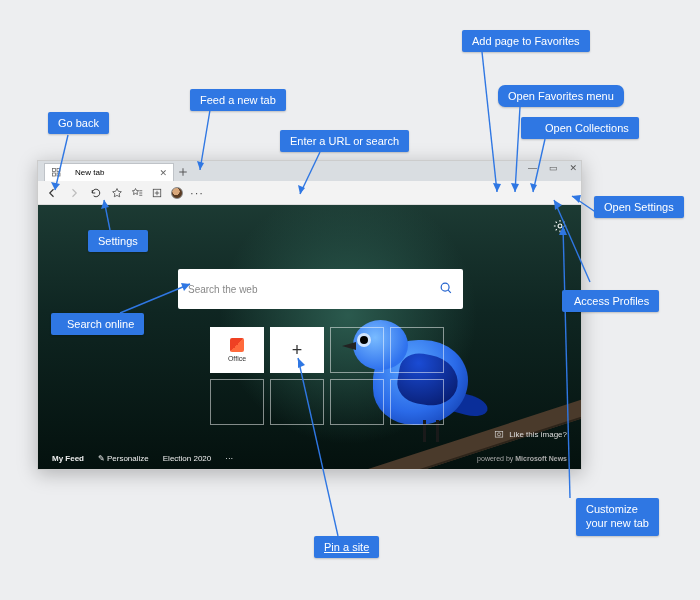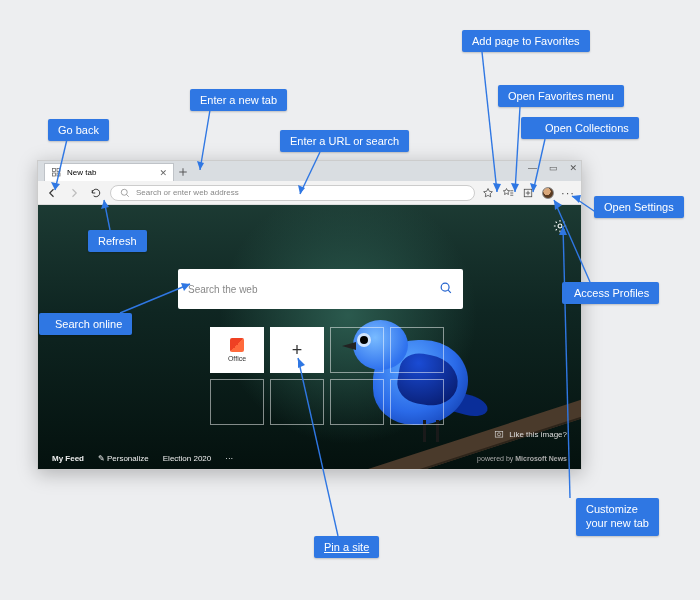--- a/index.html
+++ b/index.html
@@ -9,21 +9,21 @@
   .browser {
     position: absolute; left: 37px; top: 160px; width: 545px; height: 310px;
     background: #fff; border: 1px solid #ccc; box-shadow: 0 4px 18px rgba(0,0,0,.25);
   }
   
   .tabstrip { height: 20px; background: #d9dde1; display: flex; align-items: flex-end; position: relative; }
   .tab {
     margin-left: 6px; height: 18px; background: #fff; border: 1px solid #bfc3c8; border-bottom: none;
     display: flex; align-items: center; padding: 0 6px; font-size: 8px; width: 130px; justify-content: space-between;
   }
-  .tablabel { display: flex; align-items: center; gap: 4px; }
+  .tablabel { display: flex; align-items: center; gap: 12px; }
   .newtab-btn { width: 18px; height: 18px; display: flex; align-items: center; justify-content: center; color: #555; font-size: 11px; cursor: pointer; }
   .wincontrols { position: absolute; right: 4px; top: 2px; display: flex; gap: 12px; font-size: 9px; color: #555; }
 
   
   .addrrow {
     height: 24px; background: #f3f3f3; display: flex; align-items: center; gap: 6px; padding: 0 6px;
     border-bottom: 1px solid #ddd;
   }
   .navbtn { width: 16px; height: 16px; display: flex; align-items: center; justify-content: center; color: #333; }
   .navbtn.disabled { color: #bbb; }
@@ -121,27 +121,20 @@
     <div class="navbtn disabled">
       <svg class="iconsvg" viewBox="0 0 16 16">
           <path d="M6 3l5 5-5 5" fill="none" stroke="#bbb" stroke-width="1.5"></path>
         </svg>
     </div>
     <div class="navbtn">
       <svg class="iconsvg" viewBox="0 0 16 16">
           <path d="M3 8a5 5 0 1 1 1.8 3.8M3 8V4m0 4h4" fill="none" stroke="#333" stroke-width="1.3"></path>
         </svg>
     </div>
-    <div class="addrbar">
-      <svg class="iconsvg" viewBox="0 0 16 16">
-          <circle cx="7" cy="7" r="4" fill="none" stroke="#888"></circle>
-          <path d="M10 10l3 3" stroke="#888"></path>
-        </svg>
-      <span>Search or enter web address</span>
-    </div>
     <div class="tbicon">
       <svg class="iconsvg" viewBox="0 0 16 16">
           <path d="M8 2l1.8 3.7 4 .6-2.9 2.8.7 4L8 11.2 4.4 13l.7-4L2.2 6.3l4-.6z" fill="none" stroke="#444"></path>
         </svg>
     </div>
     <div class="tbicon">
       <svg class="iconsvg" viewBox="0 0 16 16">
           <path d="M6 2l1.3 2.6 2.9.4-2.1 2 .5 2.9L6 8.6 3.4 10l.5-2.9-2.1-2 2.9-.4z" fill="none" stroke="#444"></path>
           <path d="M11 5h4M11 8h4M11 11h4" stroke="#444"></path>
         </svg>
@@ -220,83 +213,83 @@
       <b>My Feed</b>
       <span><span class="pencil">✎</span> <span>Personalize</span></span>
       <span>Election 2020</span>
       <span>···</span>
       <span class="divider"></span>
       <span class="pwr"><span>powered by</span> <b>Microsoft News</b></span>
     </div>
   </div>
 </div>
 
-<div class="callout" style="left:48px; top:119px;">Go back</div>
+<div class="callout" style="left:48px; top:112px;">Go back</div>
 <svg class="leader" style="left:0;top:0" width="700" height="600">
     <line x1="68" y1="135" x2="55" y2="190"></line>
     <polygon points="55,190 51,182 60,184"></polygon>
   </svg>
 
-<div class="callout" style="left:190px; top:89px;">Enter a new tab</div>
+<div class="callout" style="left:190px; top:89px;">Feed a new tab</div>
 <svg class="leader" style="left:0;top:0" width="700" height="600">
     <line x1="210" y1="110" x2="200" y2="170"></line>
     <polygon points="200,170 197,161 204,163"></polygon>
   </svg>
 
 <div class="callout" style="left:280px; top:130px;">Enter a URL or search</div>
 <svg class="leader" style="left:0;top:0" width="700" height="600">
     <line x1="320" y1="152" x2="300" y2="194"></line>
     <polygon points="300,194 298,185 305,188"></polygon>
   </svg>
 
 <div class="callout" style="left:462px; top:30px;">Add page to Favorites</div>
 <svg class="leader" style="left:0;top:0" width="700" height="600">
     <line x1="482" y1="52" x2="497" y2="192"></line>
     <polygon points="497,192 493,183 501,184"></polygon>
   </svg>
 
-<div class="callout" style="left:498px; top:85px;">Open Favorites menu</div>
+<div class="callout" style="left:498px; top:85px;border-radius:7px;">Open Favorites menu</div>
 <svg class="leader" style="left:0;top:0" width="700" height="600">
     <line x1="520" y1="107" x2="515" y2="192"></line>
     <polygon points="515,192 511,183 519,184"></polygon>
   </svg>
 
 <div class="callout" style="left:521px; top:117px;padding-left:24px;">Open Collections</div>
 <svg class="leader" style="left:0;top:0" width="700" height="600">
     <line x1="545" y1="139" x2="533" y2="192"></line>
     <polygon points="533,192 530,183 537,185"></polygon>
   </svg>
 
 <div class="callout" style="left:594px; top:196px;">Open Settings</div>
 <svg class="leader" style="left:0;top:0" width="700" height="600">
     <line x1="597" y1="213" x2="572" y2="196"></line>
     <polygon points="572,196 581,195 579,203"></polygon>
   </svg>
 
-<div class="callout" style="left:562px; top:282px;padding-left:12px;">Access Profiles</div>
+<div class="callout" style="left:562px; top:290px;padding-left:12px;">Access Profiles</div>
 <svg class="leader" style="left:0;top:0" width="700" height="600">
     <line x1="590" y1="282" x2="554" y2="200"></line>
     <polygon points="554,200 562,205 555,210"></polygon>
   </svg>
 
 <div class="callout" style="left:548px; top:498px; line-height:1.25;margin-left:28px;">Customize <br>your new tab</div>
 <svg class="leader" style="left:0;top:0" width="700" height="600">
     <line x1="570" y1="498" x2="563" y2="226"></line>
     <polygon points="563,226 559,235 567,235"></polygon>
   </svg>
 
 <div class="callout" style="left:314px; top:536px;text-decoration:underline;">Pin a site</div>
 <svg class="leader" style="left:0;top:0" width="700" height="600">
     <line x1="338" y1="536" x2="298" y2="358"></line>
     <polygon points="298,358 298,368 305,365"></polygon>
   </svg>
 
-<div class="callout" style="left:39px; top:313px;padding-left:16px;">Search online</div>
+<div class="callout" style="left:51px; top:313px;padding-left:16px;">Search online</div>
 <svg class="leader" style="left:0;top:0" width="700" height="600">
     <line x1="120" y1="313" x2="190" y2="284"></line>
     <polygon points="190,284 181,283 184,291"></polygon>
   </svg>
 
-<div class="callout" style="left:88px; top:230px;">Refresh</div>
+<div class="callout" style="left:88px; top:230px;">Settings</div>
 <svg class="leader" style="left:0;top:0" width="700" height="600">
     <line x1="110" y1="230" x2="104" y2="200"></line>
     <polygon points="104,200 101,209 109,207"></polygon>
   </svg>
 
 </body></html>

